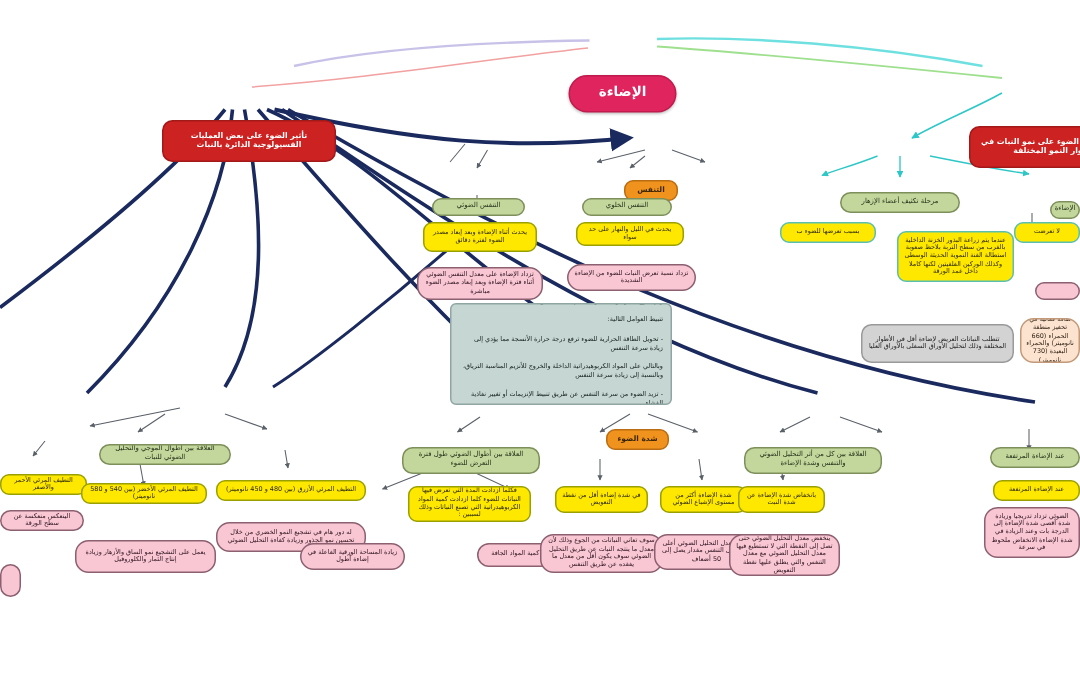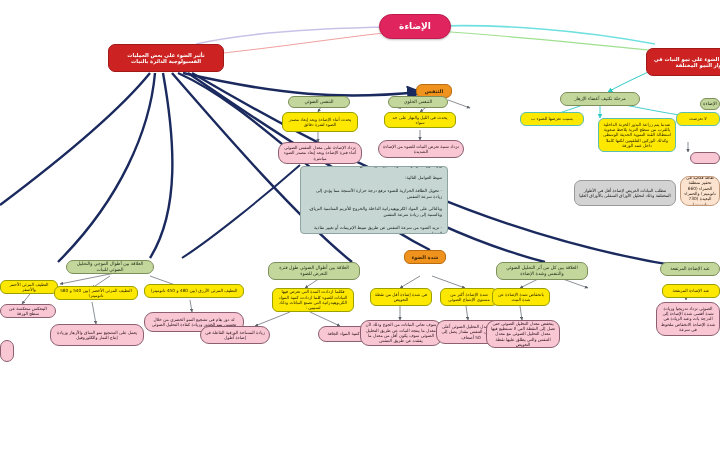--- a/index.html
+++ b/index.html
@@ -14,20 +14,21 @@
 
   .node{
     position:absolute;
     box-sizing:border-box;
     display:flex;align-items:center;justify-content:center;
     text-align:center;
     line-height:1.25;
     white-space:pre-line;
     border-style:solid;
     overflow:hidden;
+    margin-top:36px;
   }
 
   
   .n-root{
     background:#e0245e;border:1px solid #c01a4e;color:#ffffff;
     border-radius:14px;font-size:9px;font-weight:bold;
     box-shadow:0 1px 2px rgba(0,0,0,.25);
   }
   .n-red{
     background:#cc2222;border:1px solid #a31818;color:#ffffff;

